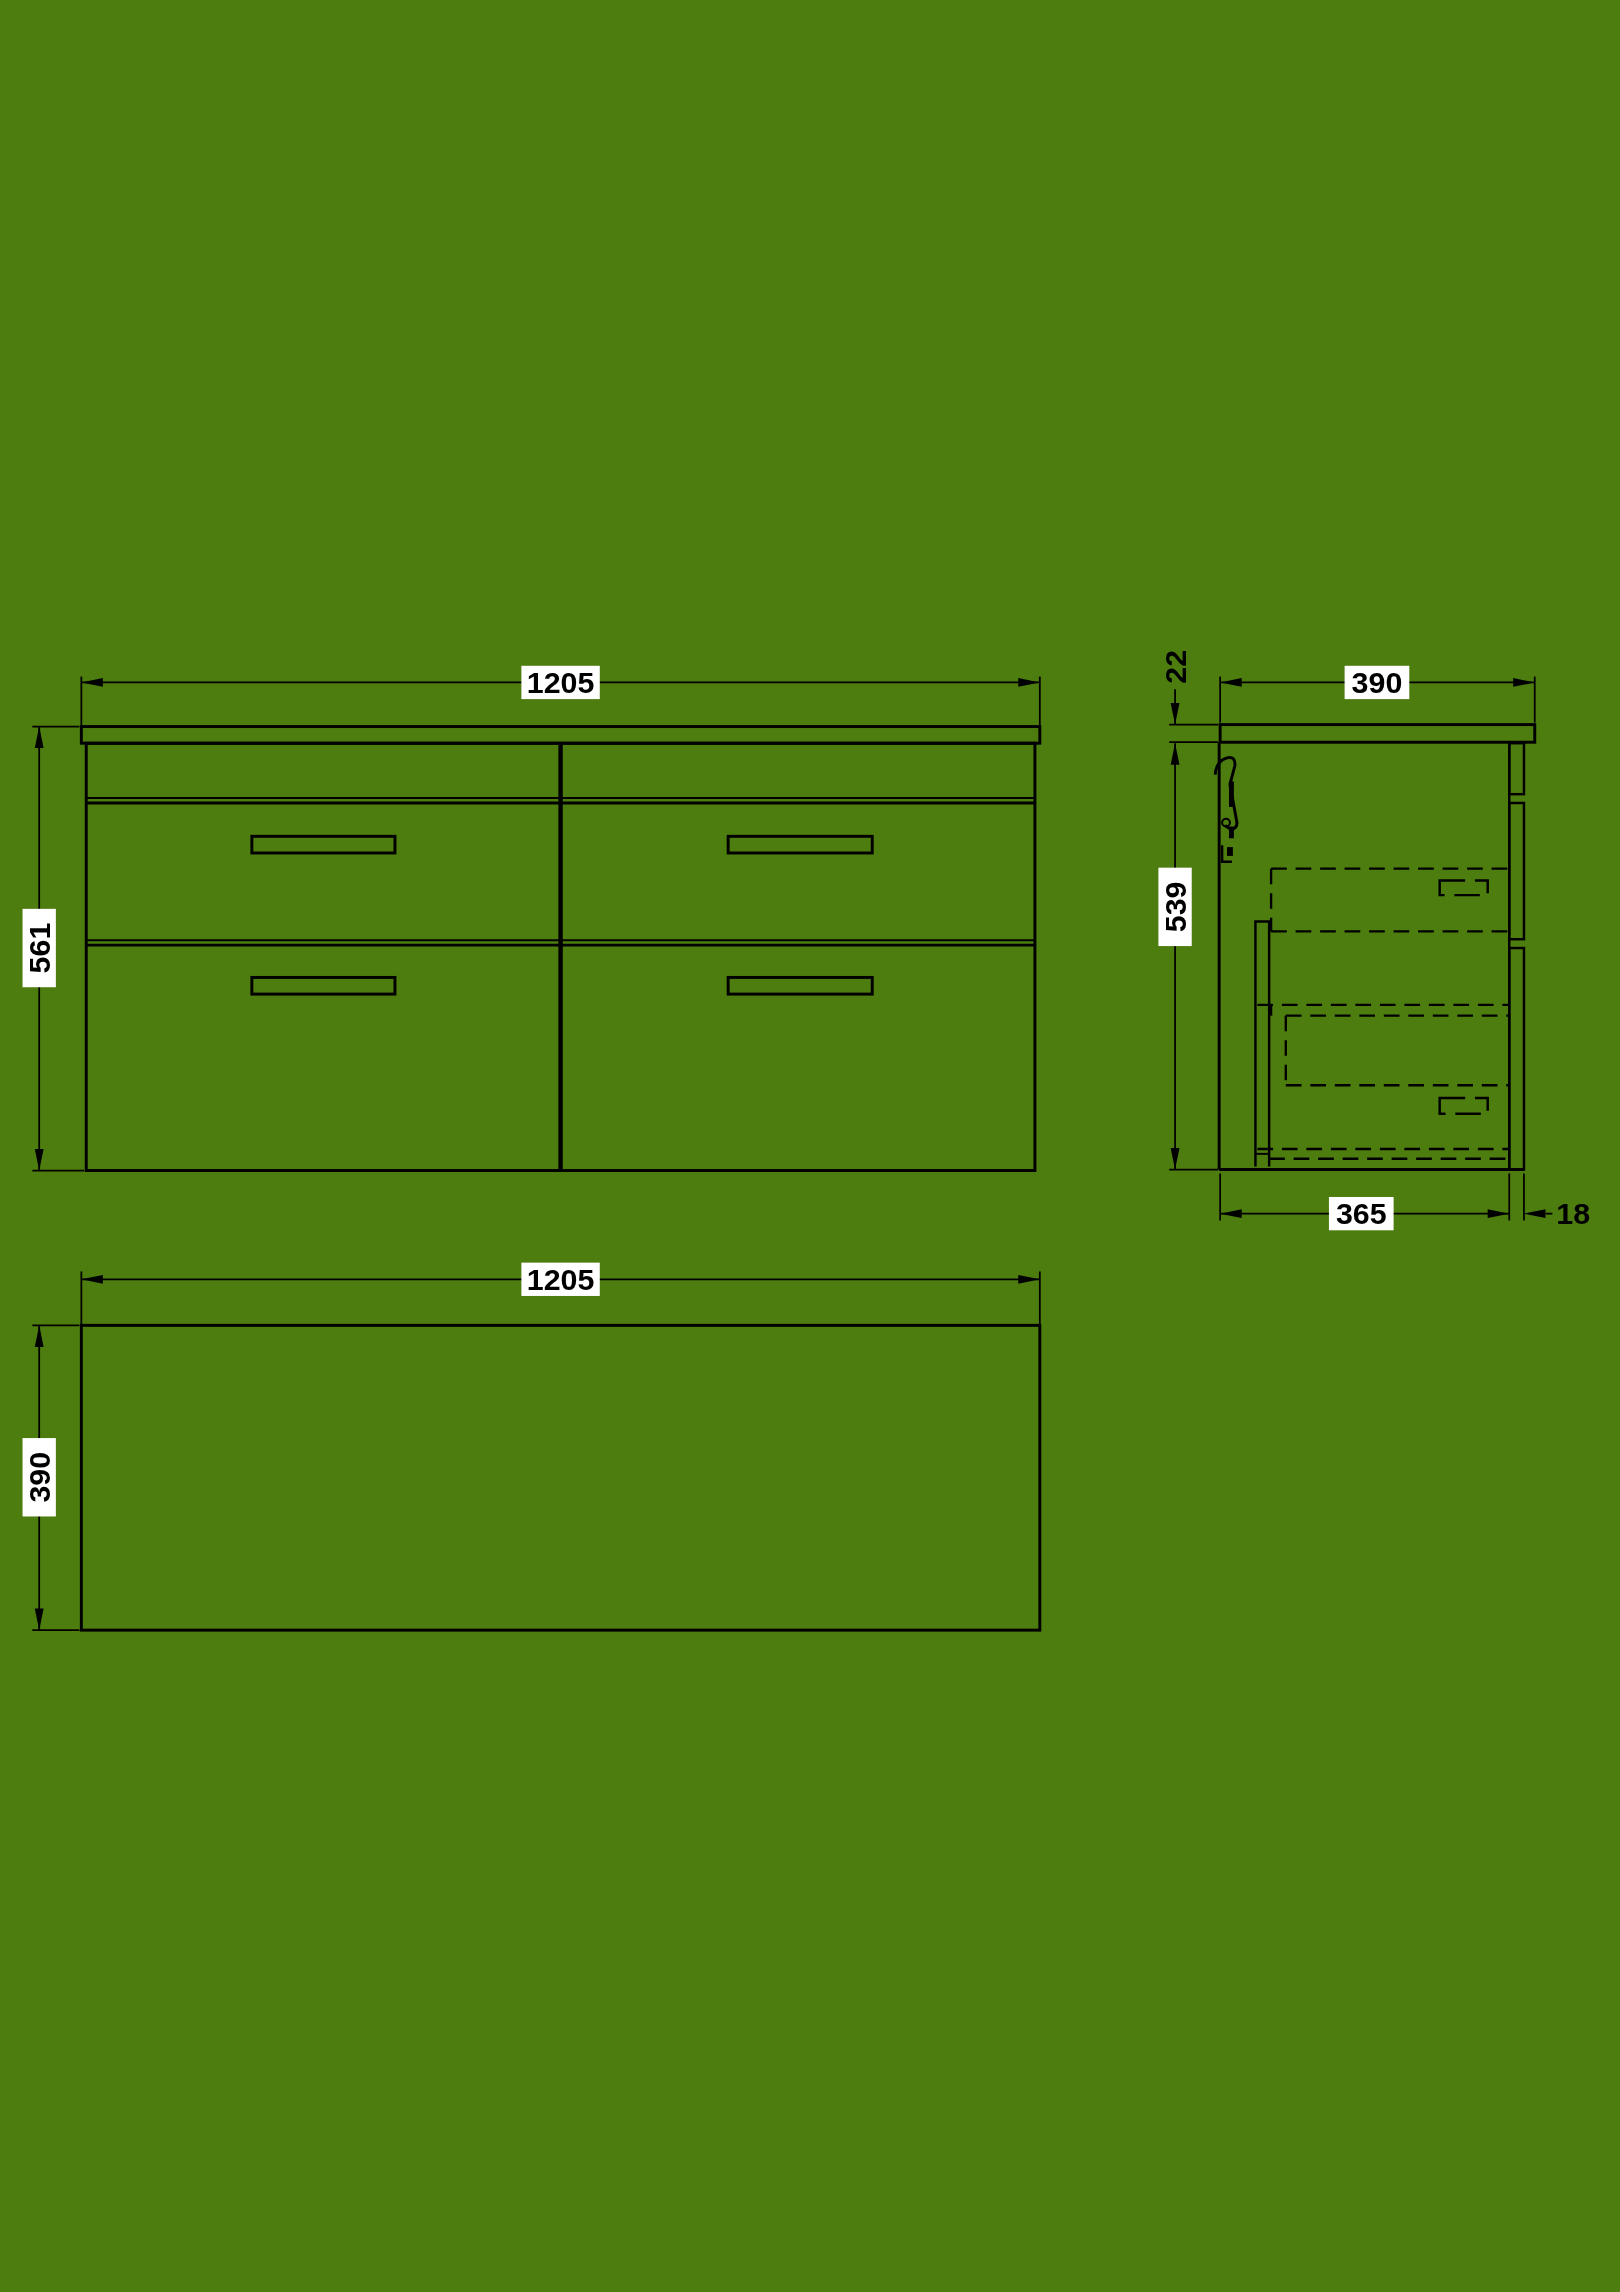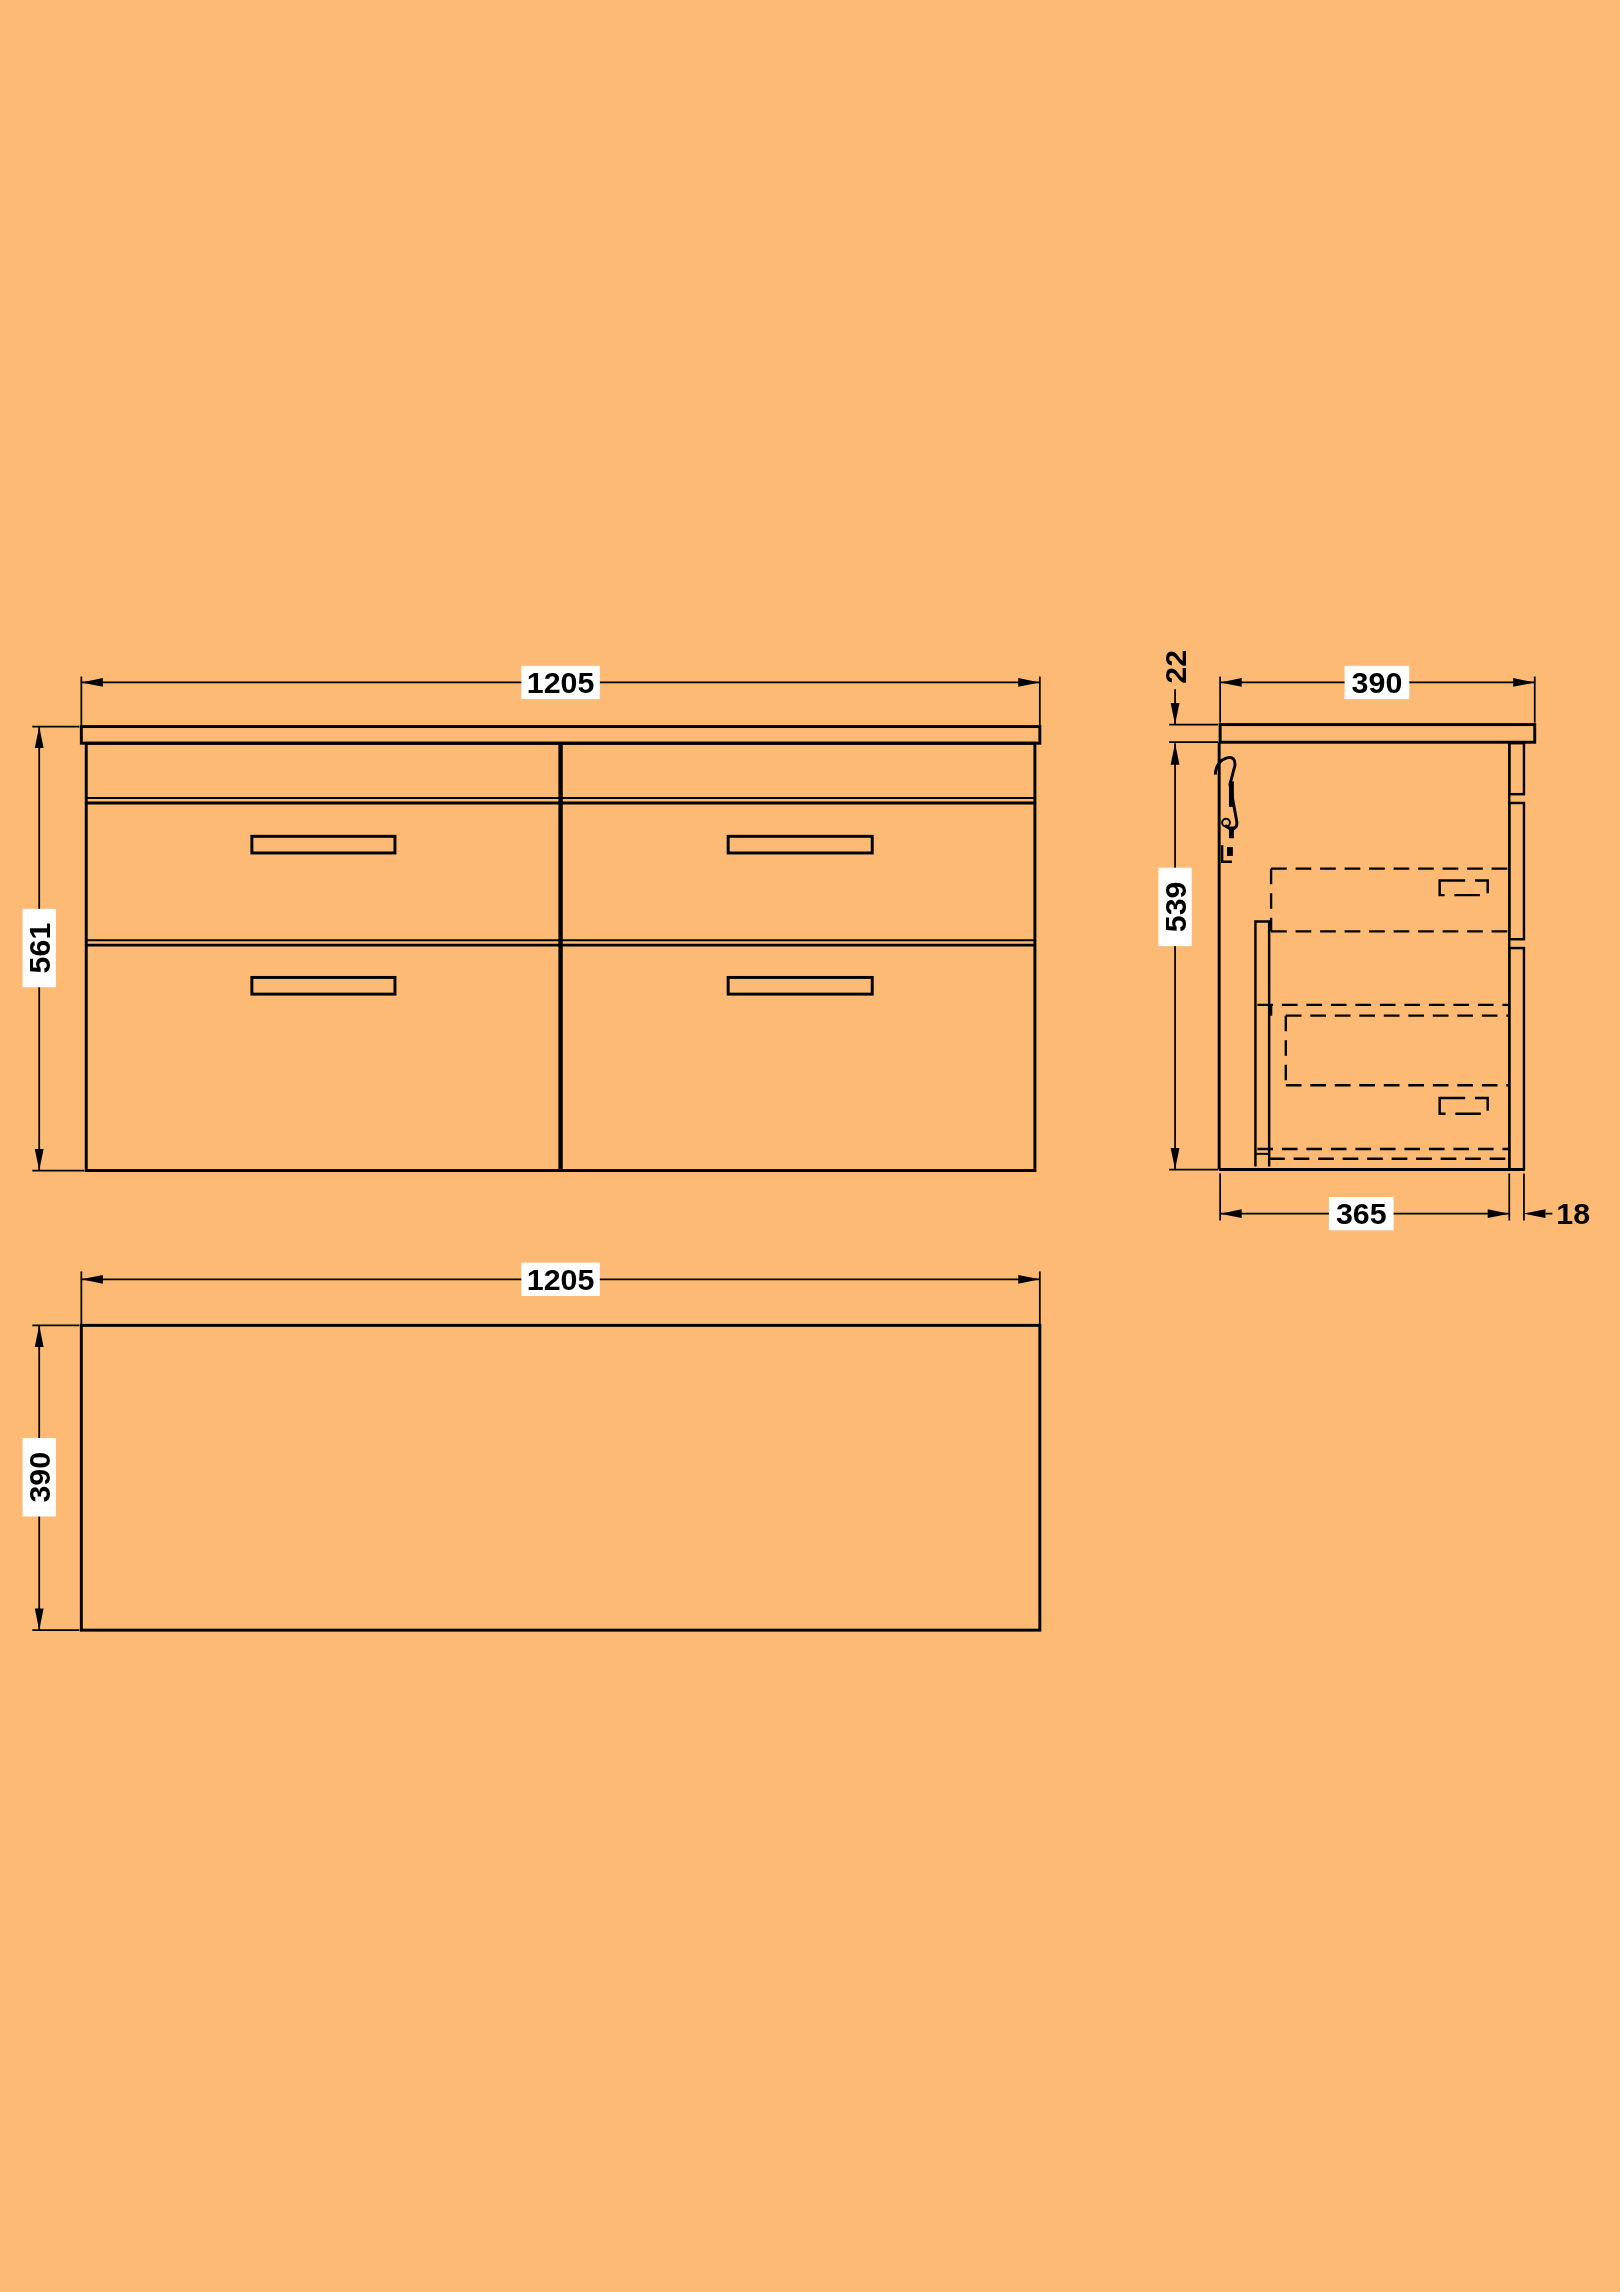--- a/index.html
+++ b/index.html
@@ -1,16 +1,16 @@
 <!DOCTYPE html>
 <html><head>
 <meta charset="utf-8">
 <style>
   html,body{margin:0;padding:0;background:#ffffff;}
-  .page{width:1620px;height:2293px;background:#fdba74;position:relative;}
+  .page{width:1620px;height:2293px;background:#4d7c0f;position:relative;}
   svg{display:block;}
   .dim-text{font-family:"Liberation Sans",sans-serif;font-weight:bold;font-size:31px;fill:#000;}
   .outline{stroke:#000;fill:none;}
   .dimline{stroke:#000;stroke-width:1.8;fill:none;}
   .dash{stroke:#000;stroke-width:2.4;fill:none;stroke-dasharray:16 9;}
   .arrow{fill:#000;stroke:none;}
   .mask{fill:#ffffff;stroke:none;}
 </style>
 </head>
 <body>

